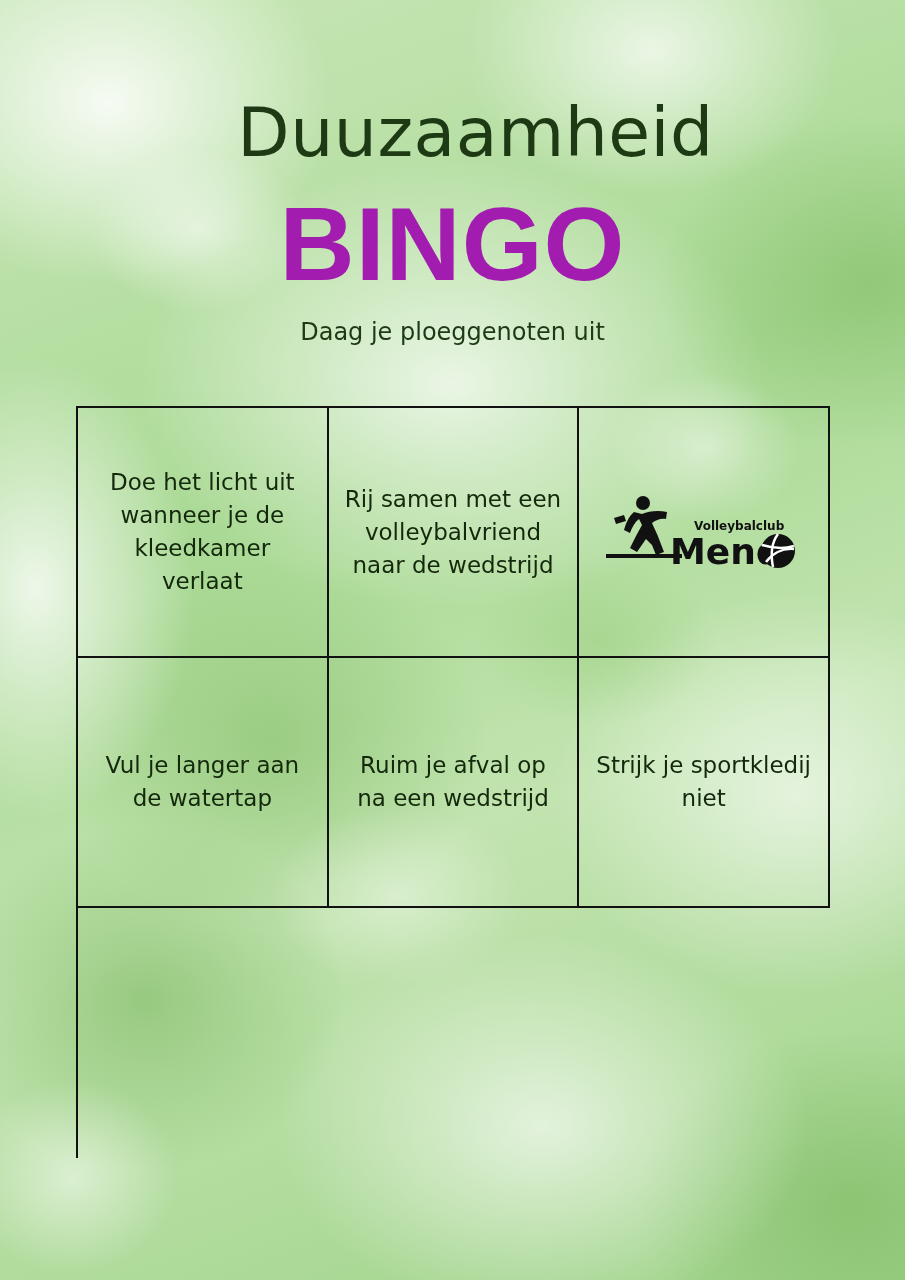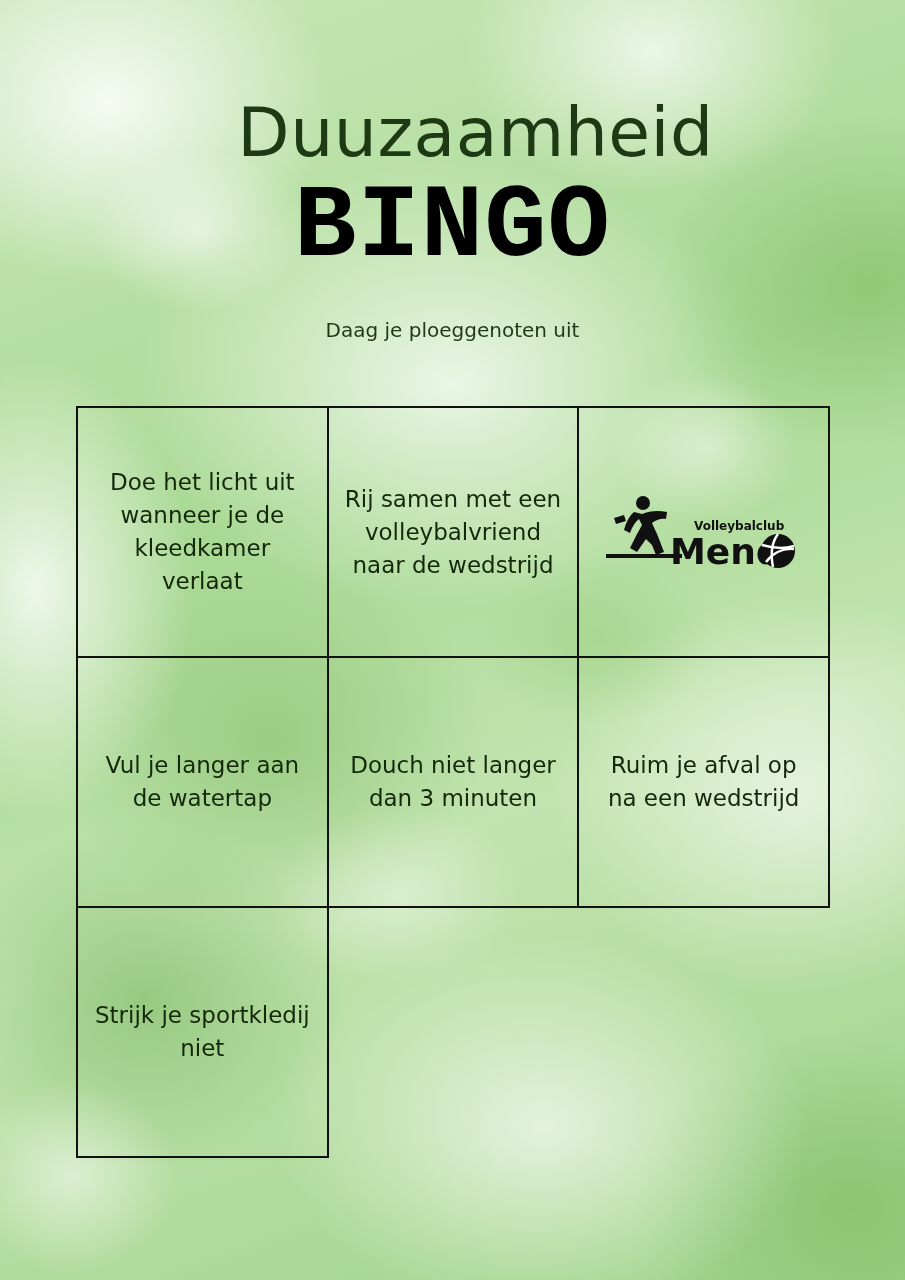--- a/index.html
+++ b/index.html
@@ -70,31 +70,31 @@
     letter-spacing: 0.5px;
     color: #1d3a14;
     font-family: "DejaVu Sans", sans-serif;
     margin-left: 46px;
   }
   .title-line2 {
     font-size: 104px;
     line-height: 108px;
     font-weight: bold;
     letter-spacing: 1px;
-    color: #000000;
-    font-family: Liberation Mono, monospace;
-    margin-top: 2px;
+    color: #a21caf;
+    font-family: Liberation Sans, sans-serif;
+    margin-top: 19px;
   }
   .subtitle {
     position: absolute;
     top: 318px;
     left: 0;
     width: 100%;
     text-align: center;
-    font-size: 20px;
+    font-size: 24px;
     color: #1d3a14;
     font-family: "DejaVu Sans", sans-serif;
   }
 
   .bingo-grid {
     position: absolute;
     left: 76px;
     top: 406px;
     width: 754px;
     height: 752px;
@@ -187,23 +187,20 @@
               <path d="M170 70 C176 62, 186 56, 198 57" stroke="#ffffff" stroke-width="2.5" fill="none"></path>
             </g>
           </svg>
         </div>
       </div>
 
       <div class="cell">
         <span class="cell-text">Vul je langer aan de watertap</span>
       </div>
 
-      <div class="cell">
-        <span class="cell-text">Douch niet langer dan 3 minuten</span>
-      </div>
 
       <div class="cell">
         <span class="cell-text">Ruim je afval op na een wedstrijd</span>
       </div>
 
       <div class="cell">
         <span class="cell-text">Strijk je sportkledij niet</span>
       </div>
 
     </div>

